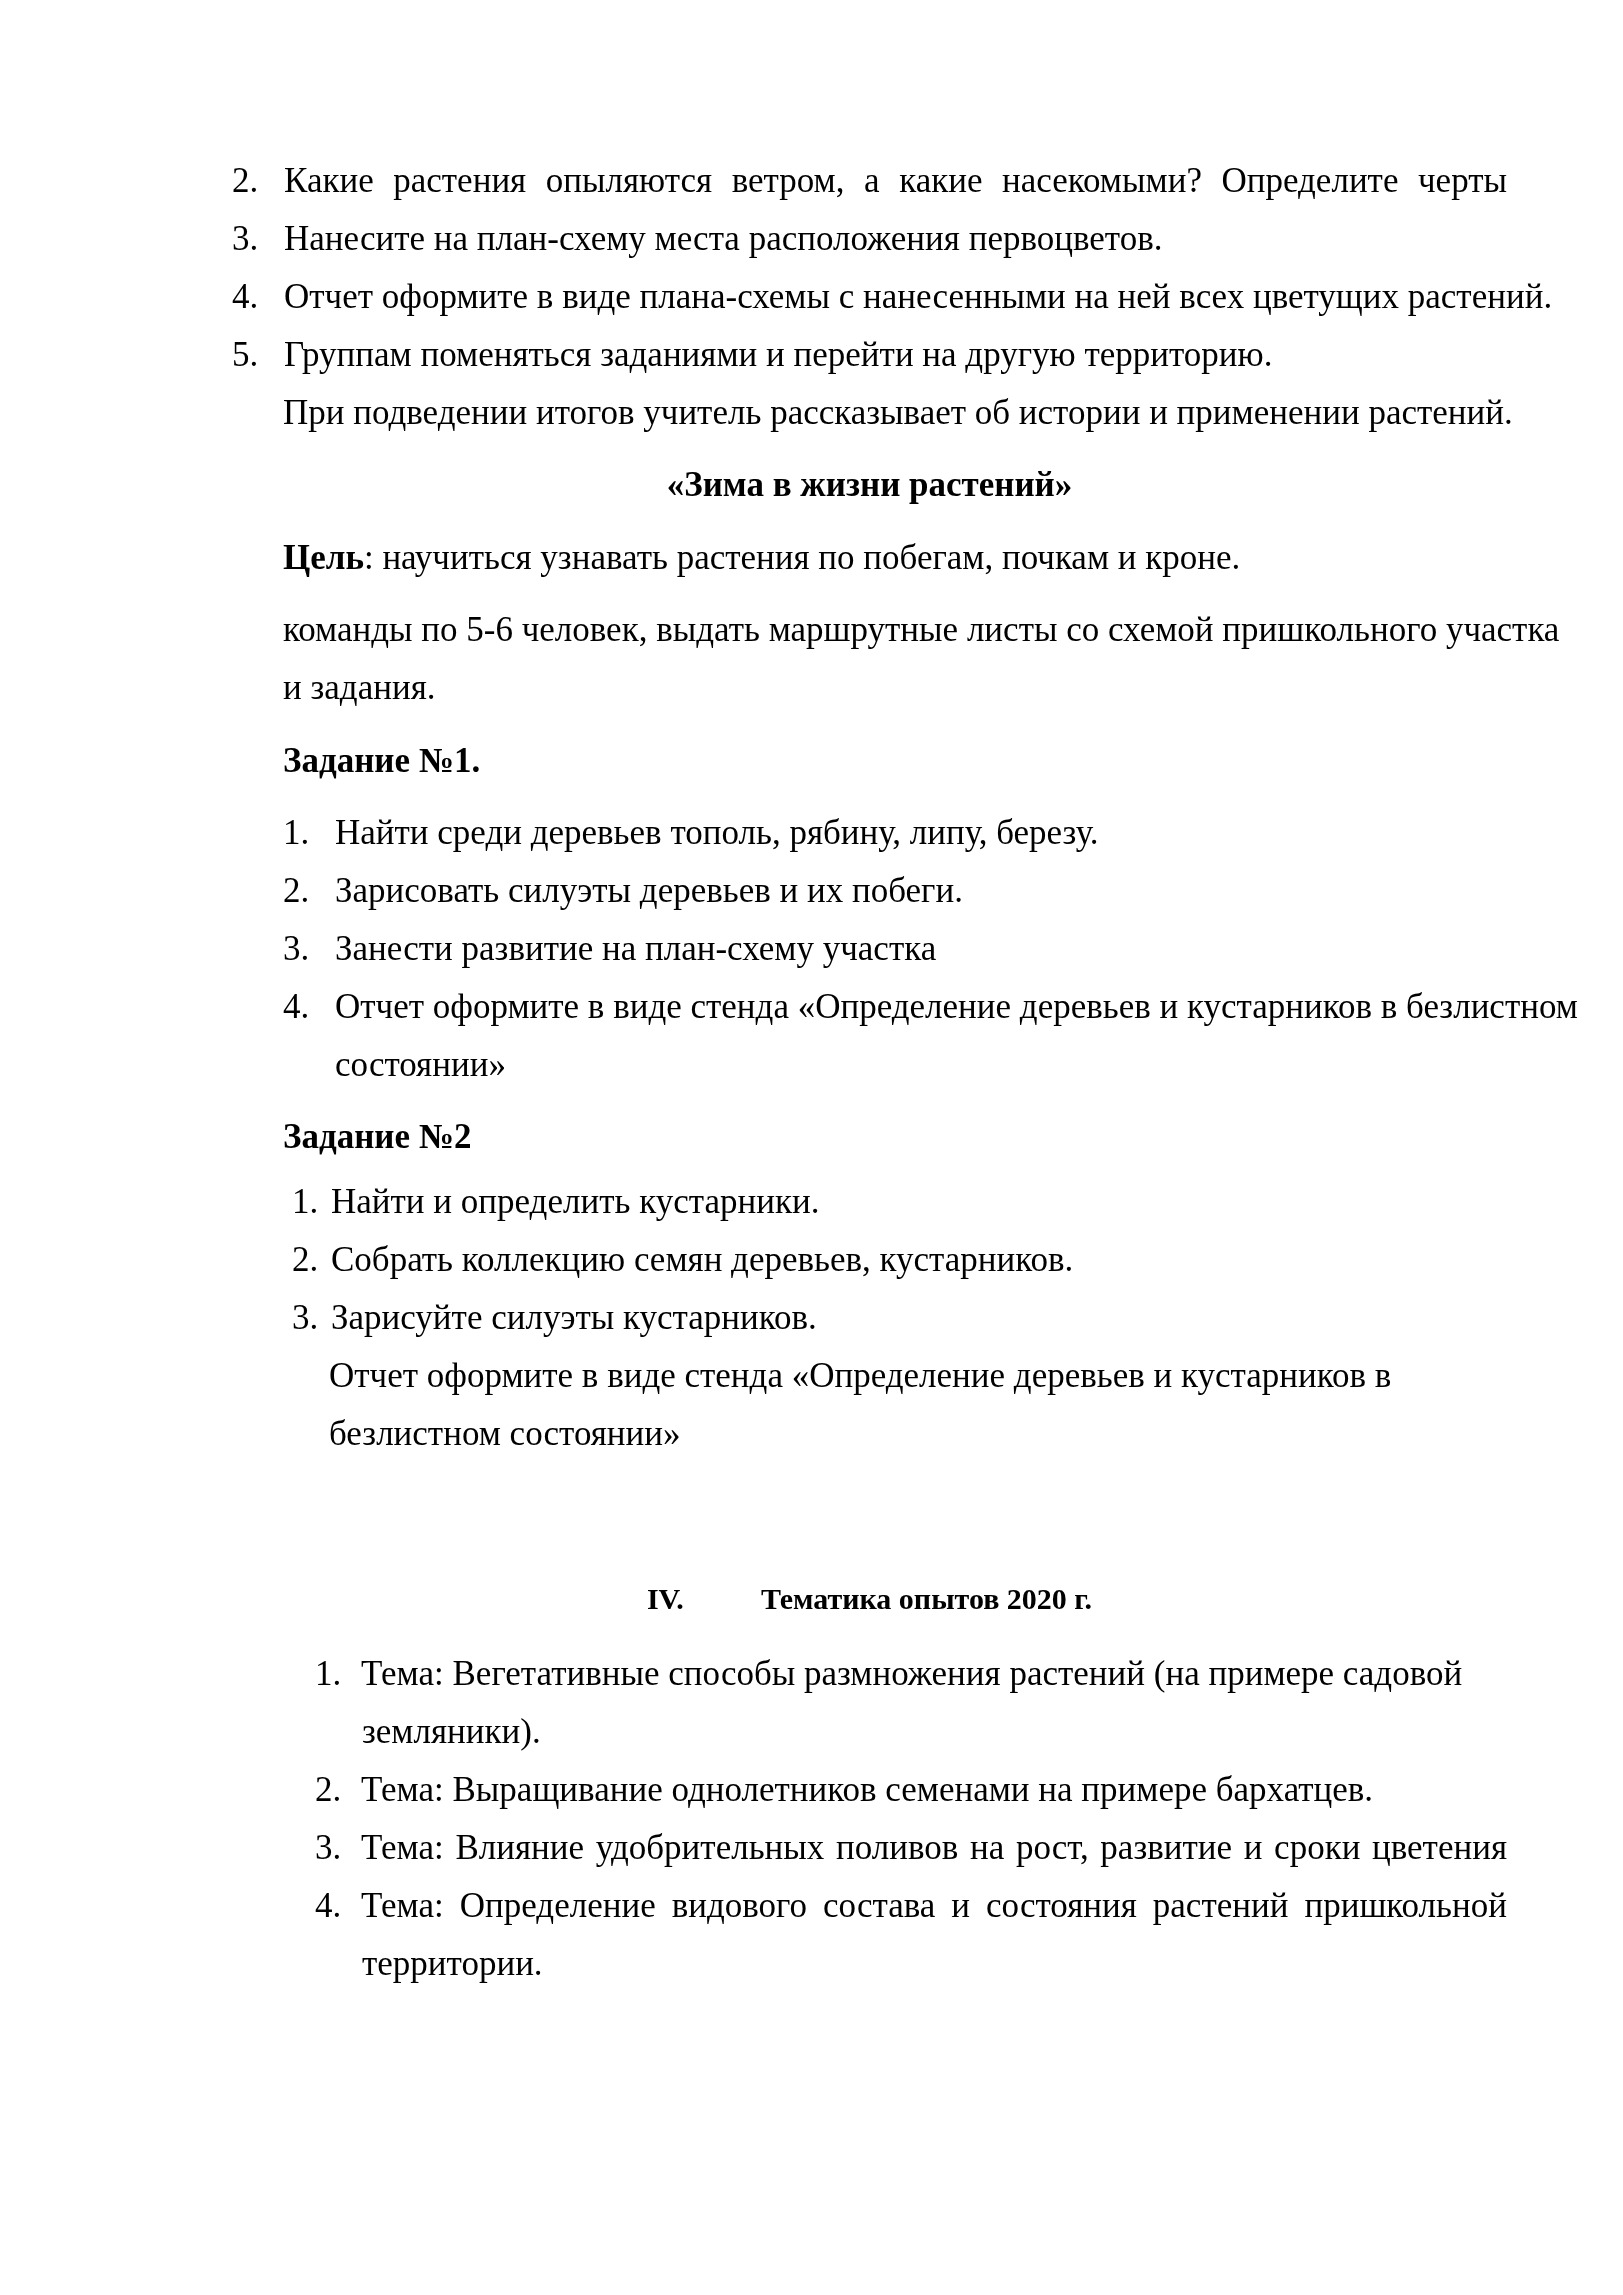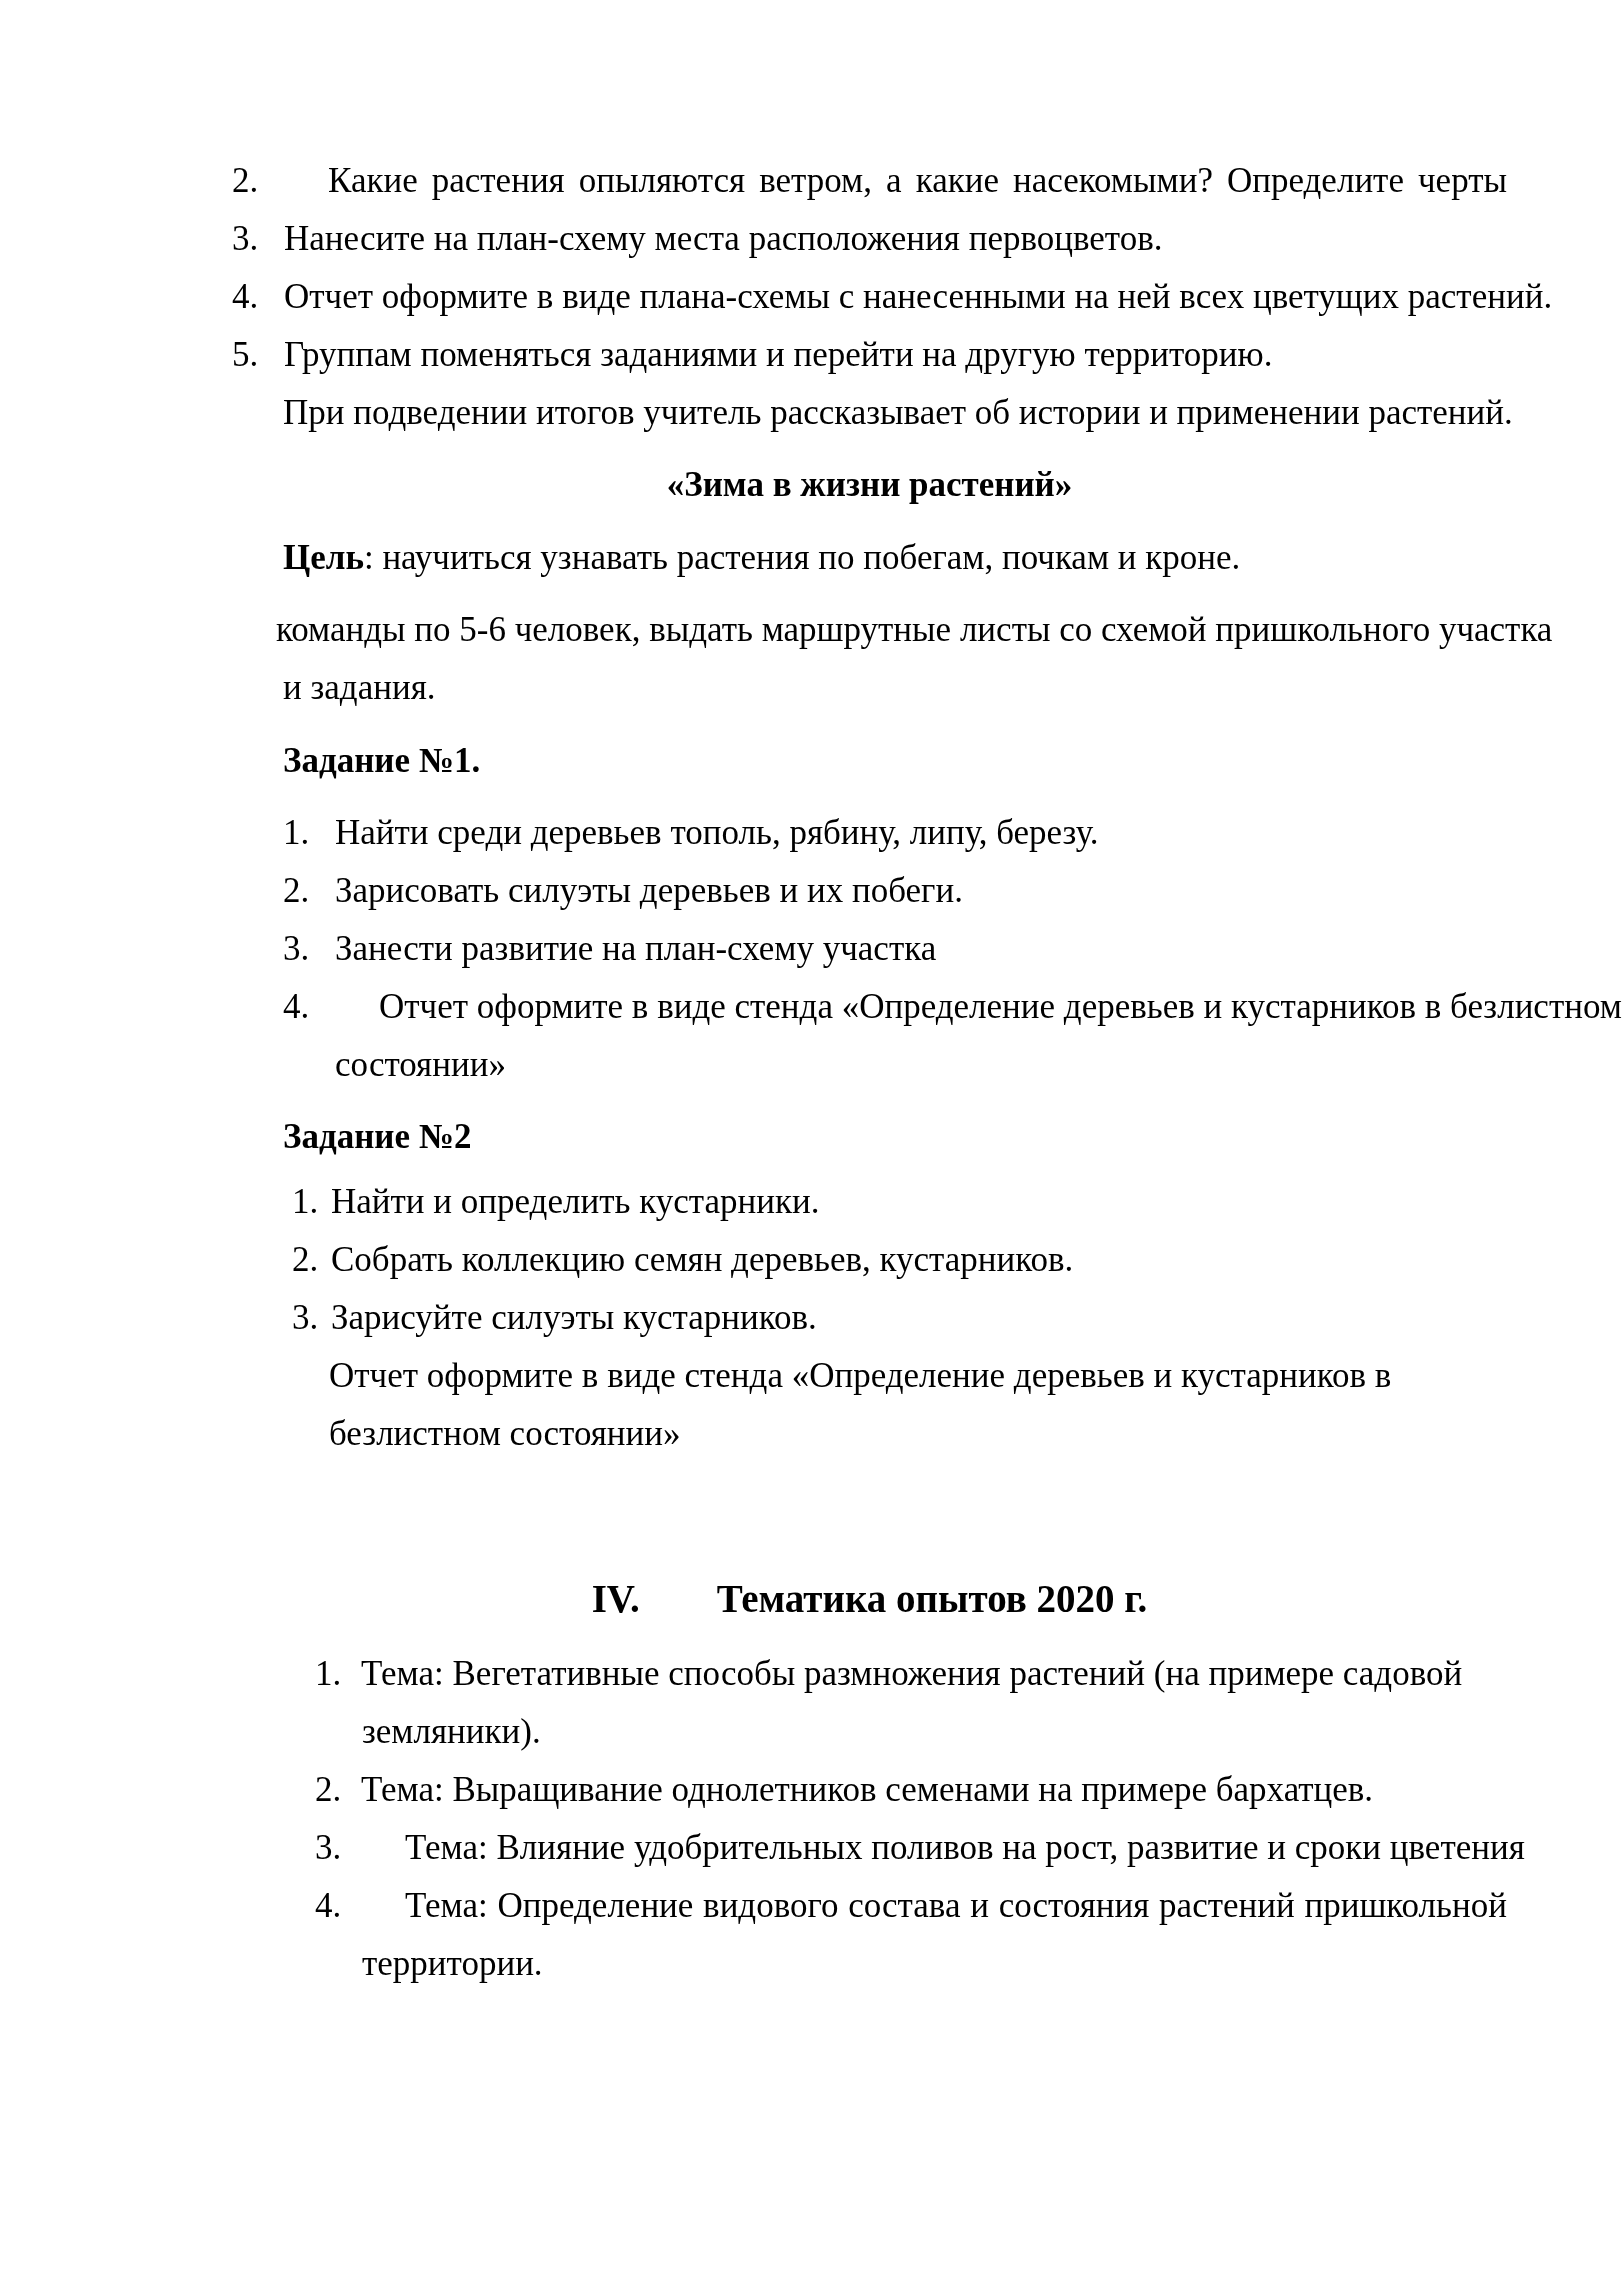--- a/index.html
+++ b/index.html
@@ -39,29 +39,28 @@
   .list-z1 { margin-left: 51px;  }
   .ind-z1  { margin-left: 103px; }  
   .list-z2 { margin-left: 60px;  }
   .ind-z2  { margin-left: 97px; }  
   .list-t  { margin-left: 83px; }
   .ind-t   { margin-left: 130px; }  
   
   .j {
     text-align: justify;
     text-align-last: justify;
-    margin-left: 44px;
   }
   .b { font-weight: bold; }
   .center { text-align: center; }
   .mt    { margin-top: 14.4px; }
   .mt-sm { margin-top: 6.5px; }
   .heading-topics {
     margin-top: 103px;
-    font-size: 39px;
+    font-size: 30px;
     line-height: 65px;
     white-space: nowrap;
   }
   .heading-topics .numeral { margin-right: 77px; }
 </style>
 </head>
 <body>
 
 <div class="page">
 

